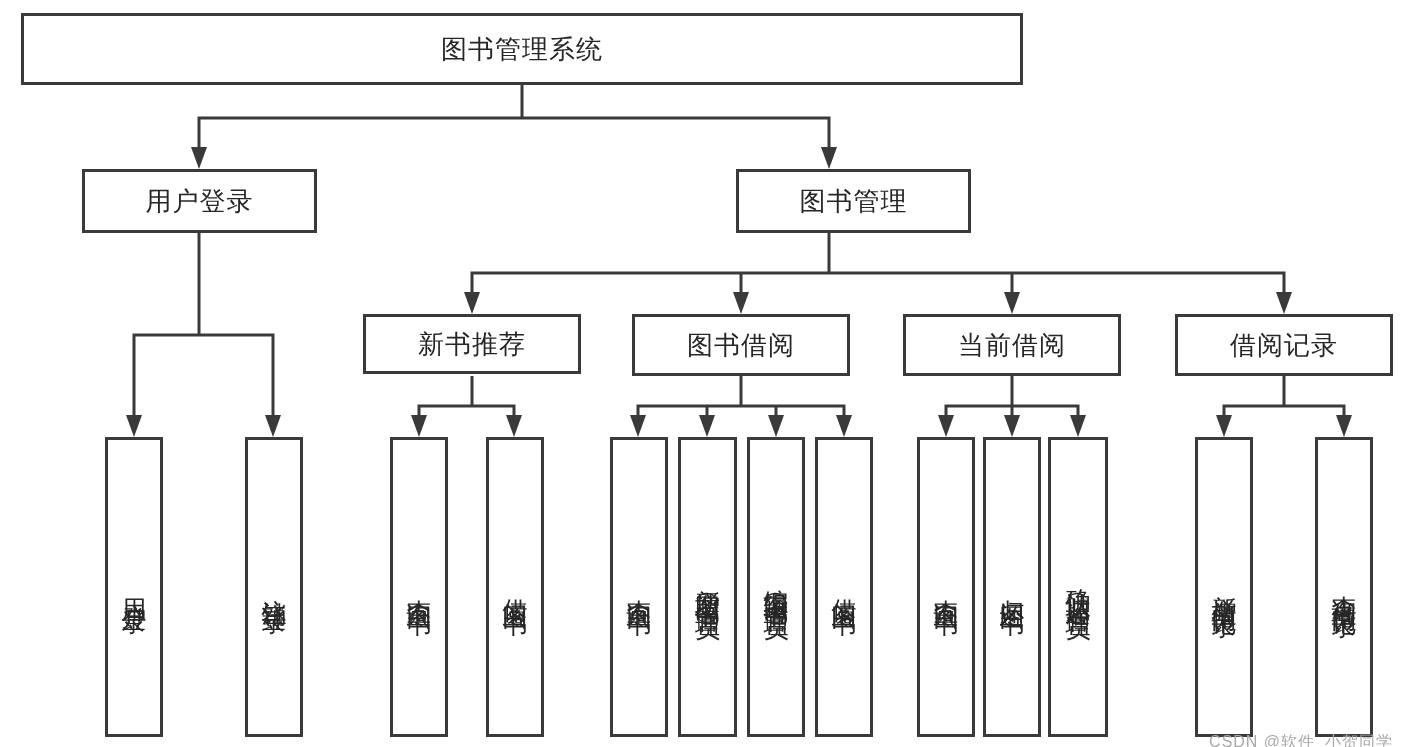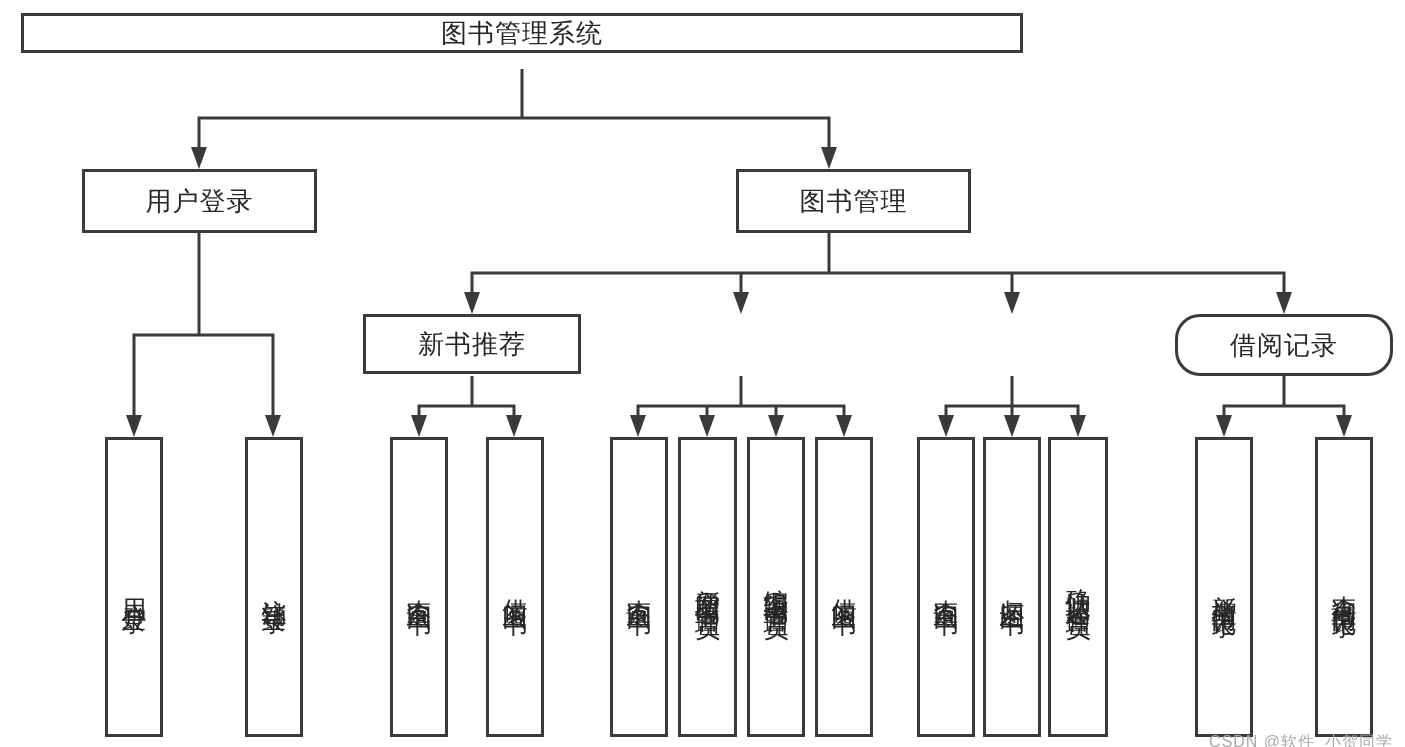--- a/index.html
+++ b/index.html
@@ -21,27 +21,27 @@
   }
   .node.h{font-size:26px;letter-spacing:1px;white-space:nowrap;}
   .node.v{font-size:25px;}
   .vtext{
     writing-mode:vertical-rl;
     letter-spacing:4px;
     line-height:1.15;
     white-space:nowrap;
   }
   
-  .n-root{left:21px;top:13px;width:1002px;height:40px;text-align:center;}
+  .n-root{left:21px;top:13px;width:1002px;height:72px;text-align:center;}
   .n-userlogin{left:82px;top:169px;width:235px;height:64px;}
   .n-bookmgmt{left:736px;top:169px;width:235px;height:64px;}
   .n-newbooks{left:363px;top:314px;width:218px;height:60px;}
   .n-bookborrow{left:632px;top:314px;width:218px;height:62px;}
   .n-currentborrow{left:903px;top:314px;width:218px;height:62px;}
-  .n-records{left:1175px;top:314px;width:218px;height:62px;border-radius:25px;}
+  .n-records{left:1175px;top:314px;width:218px;height:62px;}
   .leaf{top:437px;width:58px;height:300px;}
   .l-userlogin{left:105px;}
   .l-logout{left:245px;}
   .l-nbquery{left:390px;}
   .l-nbborrow{left:486px;}
   .l-bbquery{left:610px;}
   .l-bbadd{left:678px;width:59px;}
   .l-bbedit{left:747px;}
   .l-bbborrow{left:815px;}
   .l-cbquery{left:917px;}
@@ -116,20 +116,26 @@
   <div class="node h n-userlogin">
     <span>用户登录</span>
   </div>
   <div class="node h n-bookmgmt">
     <span>图书管理</span>
   </div>
 
   <div class="node h n-newbooks">
     <span>新书推荐</span>
   </div>
+  <div class="node h n-bookborrow">
+    <span>图书借阅</span>
+  </div>
+  <div class="node h n-currentborrow">
+    <span>当前借阅</span>
+  </div>
   <div class="node h n-records">
     <span>借阅记录</span>
   </div>
 
   <div class="node v leaf l-userlogin">
     <span class="vtext">用户登录</span>
   </div>
   <div class="node v leaf l-logout">
     <span class="vtext">注销登录</span>
   </div>

